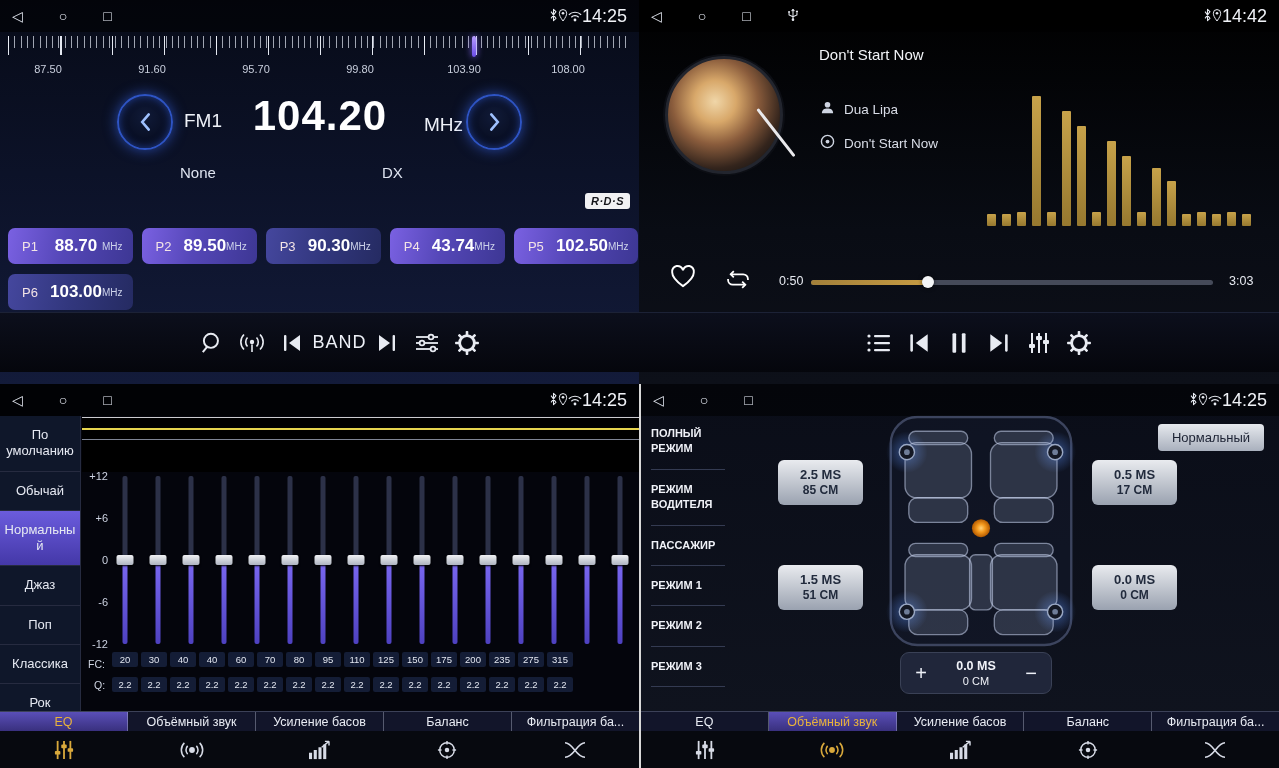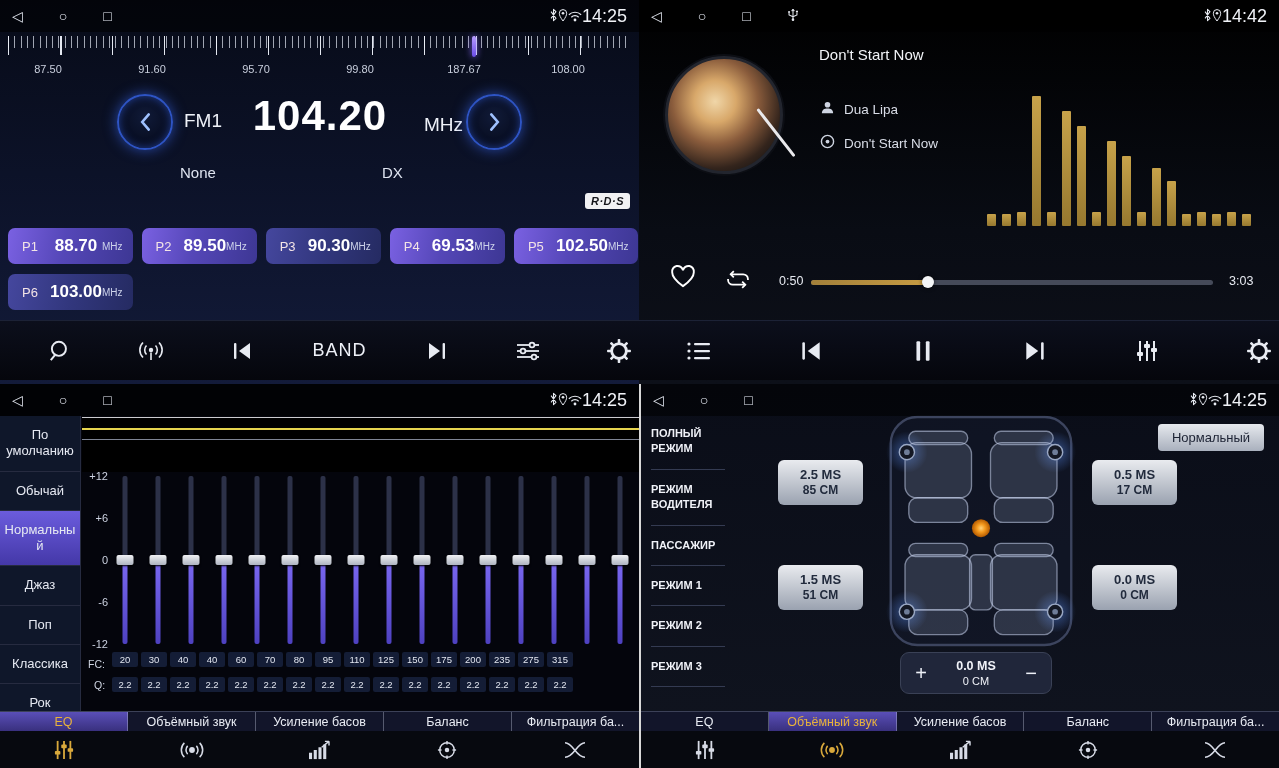--- a/index.html
+++ b/index.html
@@ -26,21 +26,21 @@
 .freq-big{position:absolute;left:228px;top:92px;width:184px;text-align:center;font-size:42px;font-weight:bold;color:#fff;letter-spacing:1px;}
 .freq-unit{position:absolute;left:424px;top:114px;font-size:19px;color:#eef1f8;}
 .dx-label{position:absolute;left:382px;top:164px;font-size:15px;color:#dfe4f0;}
 .rds-badge{position:absolute;left:585px;top:193px;background:#f1f1f3;color:#15151a;font-size:11px;font-weight:bold;font-style:italic;padding:2px 6px;border-radius:3px;letter-spacing:.5px;}
 .presets{position:absolute;left:8px;top:228px;width:624px;display:grid;grid-template-columns:1fr 1fr 1fr 1fr 1fr;gap:10px 9px;}
 .preset{height:36px;border-radius:7px;display:flex;align-items:center;padding:0 10px 0 14px;background:linear-gradient(100deg,#7a61e2 0%,#5547b8 45%,#3d3794 100%);cursor:pointer;}
 .preset.alt{background:linear-gradient(100deg,#45479e 0%,#32377e 50%,#252b62 100%);}
 .p-name{font-size:13px;color:#f3e4e6;width:28px;}
 .p-freq{flex:1;text-align:center;font-size:17px;font-weight:bold;color:#fff;}
 .p-unit{font-size:10px;color:#cdd3ea;}
-.toolbar{position:absolute;left:0;right:0;bottom:4px;height:60px;background:linear-gradient(180deg,#0c0f1c,#05060c);display:flex;align-items:center;justify-content:space-between;border-top:1px solid #1c2236;padding-left:40px;}
+.toolbar{position:absolute;left:0;right:0;bottom:12px;height:60px;background:linear-gradient(180deg,#0c0f1c,#05060c);display:flex;align-items:center;justify-content:center;border-top:1px solid #1c2236;padding-left:40px;}
 .tool{display:flex;align-items:center;justify-content:center;min-width:40px;color:#e8ebf2;cursor:pointer;}
 .band-text{font-size:18px;letter-spacing:1px;color:#eef1f8;}
 
 .player{background:linear-gradient(180deg,#000 0%,#090c14 60%,#0d1019 100%);}
 .album{position:absolute;left:26px;top:56px;width:118px;height:118px;border-radius:50%;background:radial-gradient(circle at 42% 38%,#f0d6a8 0%,#d8a86a 22%,#8a5c3c 45%,#33241c 70%,#101010 90%);border:3px solid #22252e;box-shadow:0 0 0 2px #0c0e14;}
 .tonearm{position:absolute;left:88px;top:50px;width:3px;height:60px;background:#e9e9ec;border-radius:2px;transform:rotate(-38deg);transform-origin:top center;}
 .track-title{position:absolute;left:180px;top:46px;font-size:15px;color:#f2f4f8;}
 .meta-row{position:absolute;left:181px;display:flex;align-items:center;gap:9px;color:#d9dde7;font-size:13.5px;}
 .meta-artist{top:100px}.meta-album{top:134px}
 .viz{position:absolute;right:28px;top:88px;width:274px;height:138px;display:flex;align-items:flex-end;justify-content:flex-end;gap:6px;}
@@ -126,21 +126,21 @@
 
     <div class="ruler">
       <div class="ticks-minor"></div>
       <div class="ticks-major"></div>
       <div class="tuning-indicator"></div>
       <div class="freq-labels">
           <span class="freq-label" style="left:40px">87.50</span>
           <span class="freq-label" style="left:144px">91.60</span>
           <span class="freq-label" style="left:248px">95.70</span>
           <span class="freq-label" style="left:352px">99.80</span>
-          <span class="freq-label" style="left:456px">187.67</span>
+          <span class="freq-label" style="left:456px">103.90</span>
           <span class="freq-label" style="left:560px">108.00</span>
         </div>
     </div>
 
     <div class="tune-btn left">
       <svg width="13" height="20" viewBox="0 0 12 18">
           <path d="M9 2 L3 9 L9 16" stroke="#9fc1ff" stroke-width="2.4" fill="none" stroke-linecap="round"></path>
         </svg>
     </div>
     <div class="band-label">FM1</div>
@@ -166,21 +166,21 @@
           <span class="p-freq">89.50</span>
           <span class="p-unit">MHz</span>
         </div>
         <div class="preset alt">
           <span class="p-name">P3</span>
           <span class="p-freq">90.30</span>
           <span class="p-unit">MHz</span>
         </div>
         <div class="preset">
           <span class="p-name">P4</span>
-          <span class="p-freq">69.53</span>
+          <span class="p-freq">43.74</span>
           <span class="p-unit">MHz</span>
         </div>
         <div class="preset">
           <span class="p-name">P5</span>
           <span class="p-freq">102.50</span>
           <span class="p-unit">MHz</span>
         </div>
         <div class="preset alt">
           <span class="p-name">P6</span>
           <span class="p-freq">103.00</span>

